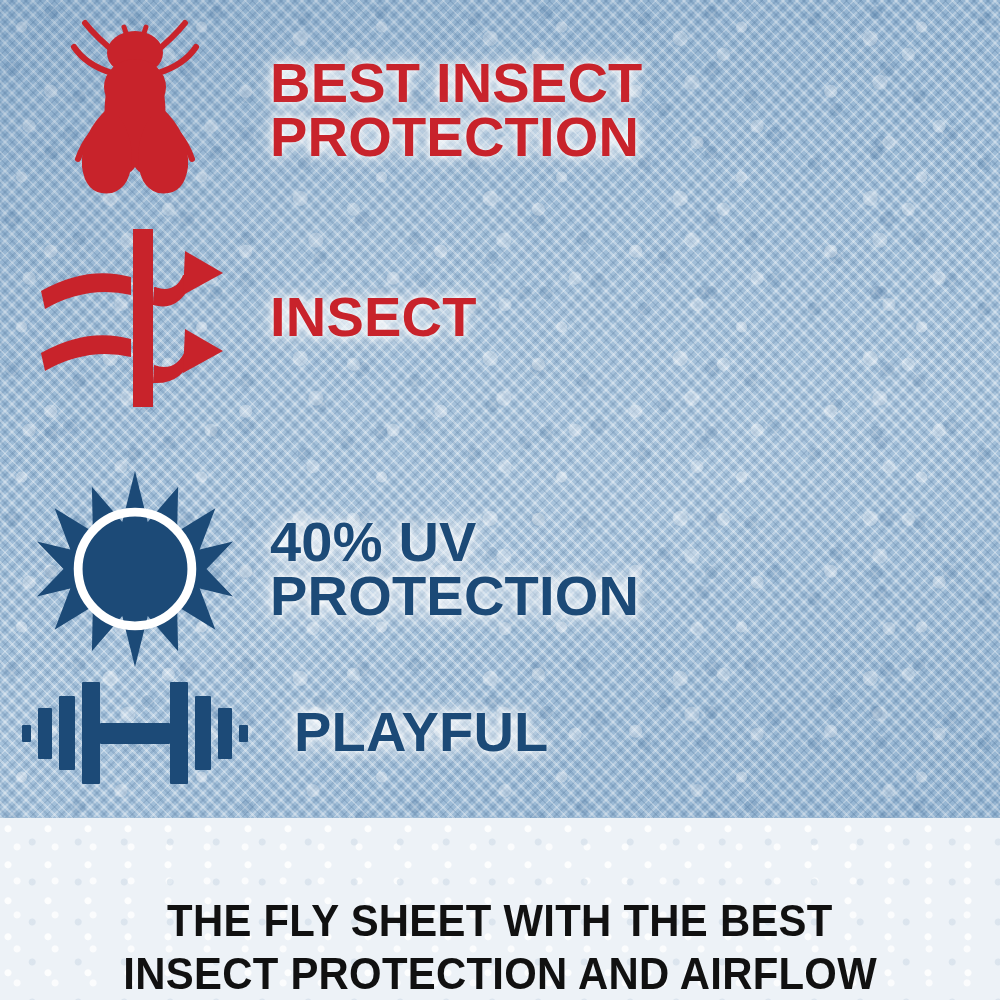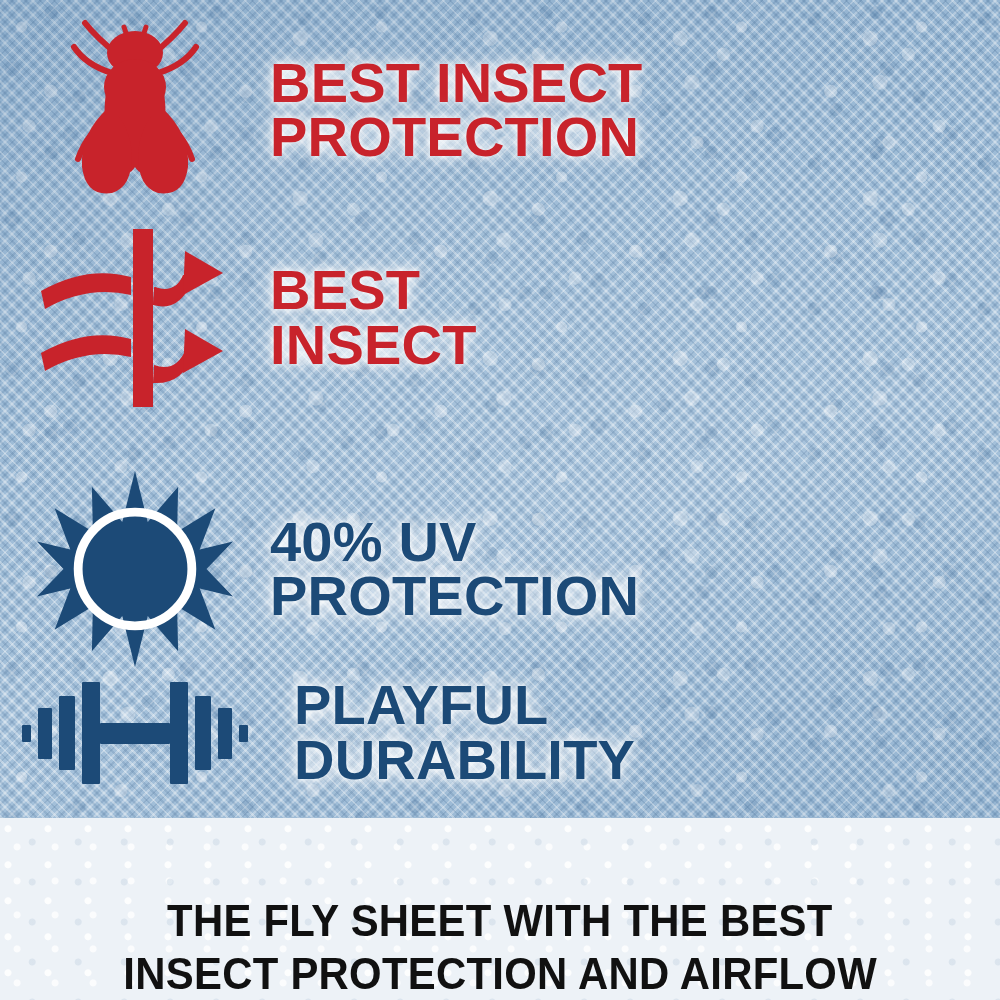--- a/index.html
+++ b/index.html
@@ -212,21 +212,20 @@
           <path d="M118 80 Q140 86 152 66 L152 50 L148 50 Q140 70 120 62 Z"></path>
           <path d="M119 62 Q141 70 151 46 L159 50 Q148 82 118 80 Z"></path>
           <polygon points="150,26 188,48 148,70"></polygon>
 
           <path d="M119 140 Q141 148 151 124 L159 128 Q148 160 118 158 Z"></path>
           <polygon points="150,104 188,126 148,148"></polygon>
         </g>
       </svg>
     </div>
     <div class="text-cell">
-      <p class="feature-line red-text">BEST</p>
       <p class="feature-line red-text">INSECT</p>
     </div>
   </div>
 
   <div class="row" id="row-uv">
     <div class="icon-cell">
       <svg width="196" height="196" viewBox="0 0 200 200">
         <polygon fill="#1c4a77" points="100,0 113,52 144,16 143,62 182,38 166,80 200,72 173,100 200,128 166,120 182,162 143,138 144,184 113,148 100,200 87,148 56,184 57,138 18,162 34,120 0,128 27,100 0,72 34,80 18,38 57,62 56,16 87,52"></polygon>
         <circle cx="100" cy="100" r="58" fill="none" stroke="#ffffff" stroke-width="9"></circle>
       </svg>
@@ -257,21 +256,20 @@
           <rect x="175" y="28" width="16" height="74" rx="1"></rect>
 
           <rect x="198" y="40" width="14" height="51" rx="1"></rect>
 
           <rect x="219" y="57" width="9" height="17" rx="1"></rect>
         </g>
       </svg>
     </div>
     <div class="text-cell">
       <p class="feature-line navy-text">PLAYFUL</p>
-      <p class="feature-line navy-text">DURABILITY</p>
     </div>
   </div>
 
   <div class="banner">
     <p class="banner-line">THE FLY SHEET WITH THE BEST</p>
     <p class="banner-line">INSECT PROTECTION AND AIRFLOW</p>
   </div>
 
 </div>
 

